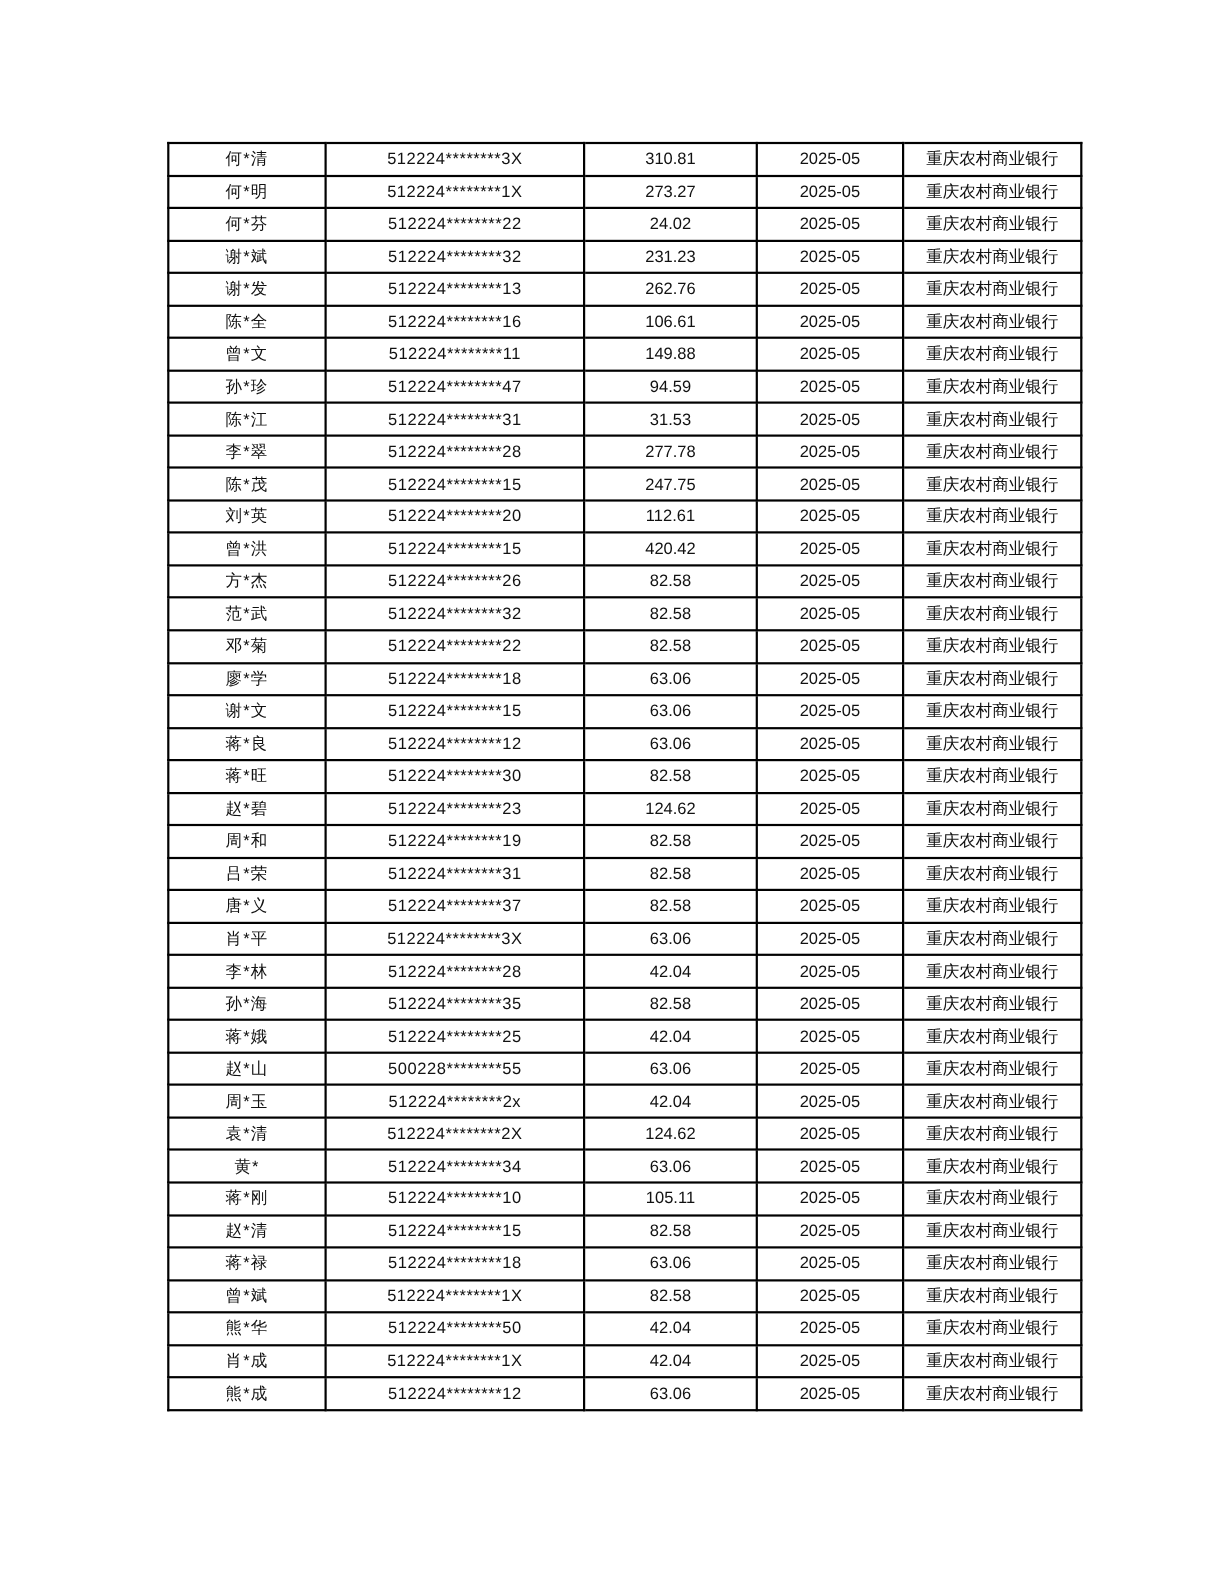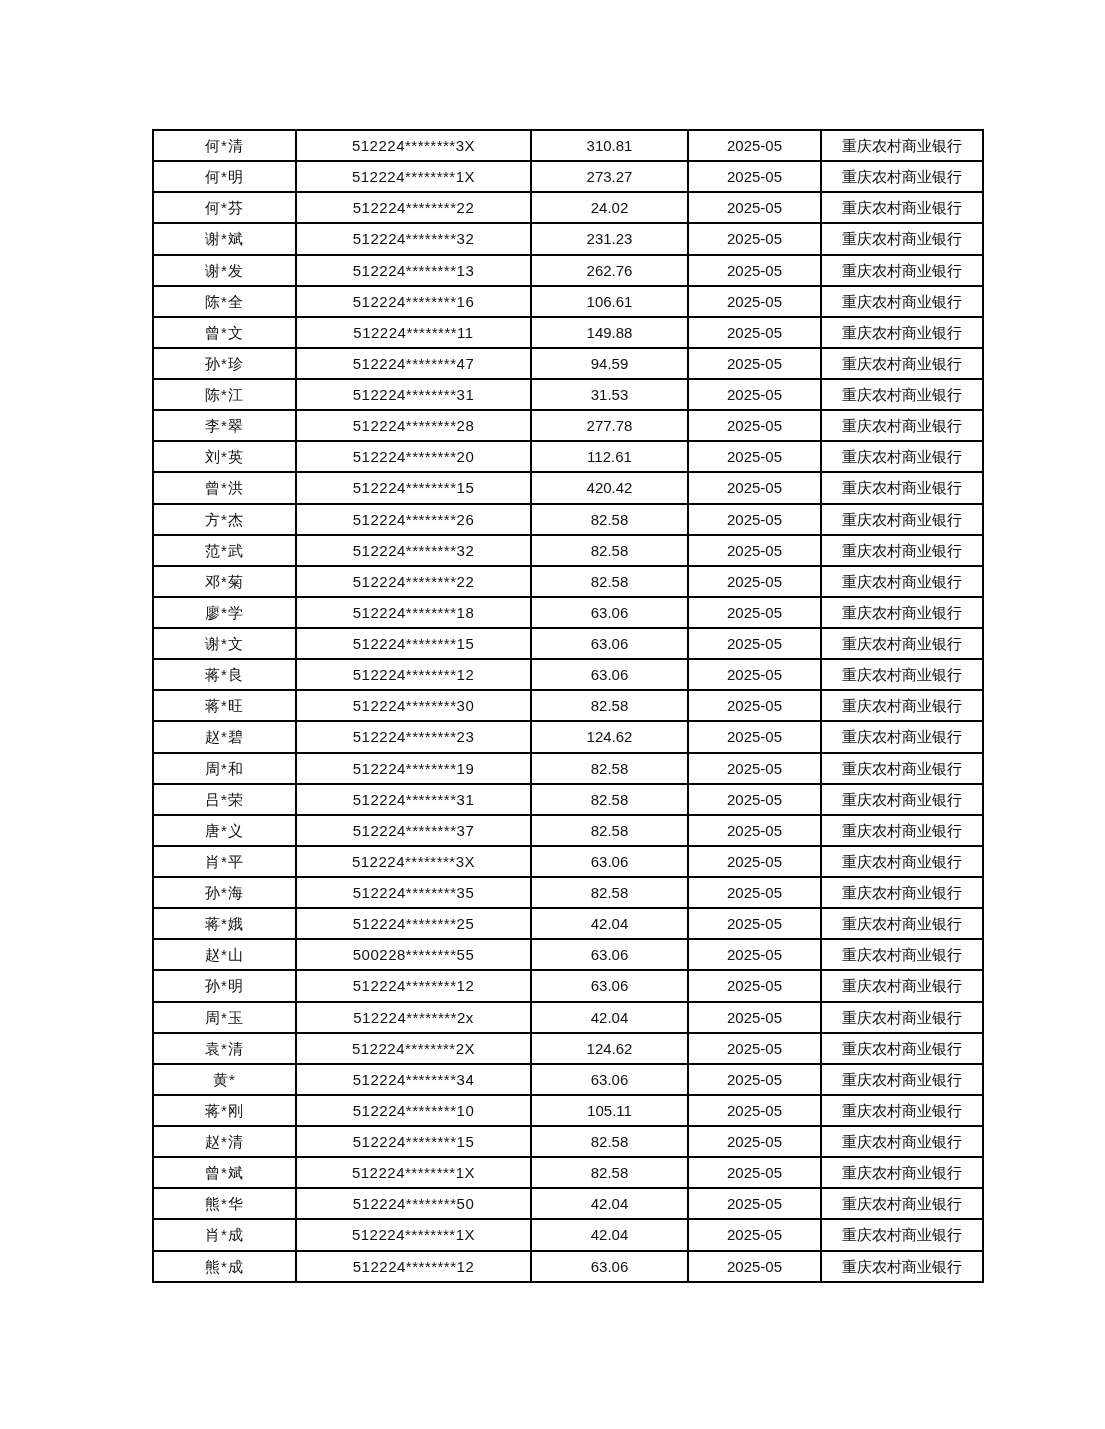--- a/index.html
+++ b/index.html
@@ -123,20 +123,27 @@
           <td class="cell-bank">重庆农村商业银行</td>
         </tr>
         <tr>
           <td class="cell-name">李*翠</td>
           <td class="cell-id">512224********28</td>
           <td class="cell-amount">277.78</td>
           <td class="cell-month">2025-05</td>
           <td class="cell-bank">重庆农村商业银行</td>
         </tr>
         <tr>
+          <td class="cell-name">陈*茂</td>
+          <td class="cell-id">512224********15</td>
+          <td class="cell-amount">247.75</td>
+          <td class="cell-month">2025-05</td>
+          <td class="cell-bank">重庆农村商业银行</td>
+        </tr>
+        <tr>
           <td class="cell-name">刘*英</td>
           <td class="cell-id">512224********20</td>
           <td class="cell-amount">112.61</td>
           <td class="cell-month">2025-05</td>
           <td class="cell-bank">重庆农村商业银行</td>
         </tr>
         <tr>
           <td class="cell-name">曾*洪</td>
           <td class="cell-id">512224********15</td>
           <td class="cell-amount">420.42</td>
@@ -221,43 +228,43 @@
           <td class="cell-bank">重庆农村商业银行</td>
         </tr>
         <tr>
           <td class="cell-name">肖*平</td>
           <td class="cell-id">512224********3X</td>
           <td class="cell-amount">63.06</td>
           <td class="cell-month">2025-05</td>
           <td class="cell-bank">重庆农村商业银行</td>
         </tr>
         <tr>
+          <td class="cell-name">李*林</td>
+          <td class="cell-id">512224********28</td>
+          <td class="cell-amount">42.04</td>
+          <td class="cell-month">2025-05</td>
+          <td class="cell-bank">重庆农村商业银行</td>
+        </tr>
+        <tr>
           <td class="cell-name">孙*海</td>
           <td class="cell-id">512224********35</td>
           <td class="cell-amount">82.58</td>
           <td class="cell-month">2025-05</td>
           <td class="cell-bank">重庆农村商业银行</td>
         </tr>
         <tr>
           <td class="cell-name">蒋*娥</td>
           <td class="cell-id">512224********25</td>
           <td class="cell-amount">42.04</td>
           <td class="cell-month">2025-05</td>
           <td class="cell-bank">重庆农村商业银行</td>
         </tr>
         <tr>
           <td class="cell-name">赵*山</td>
           <td class="cell-id">500228********55</td>
-          <td class="cell-amount">63.06</td>
-          <td class="cell-month">2025-05</td>
-          <td class="cell-bank">重庆农村商业银行</td>
-        </tr>
-        <tr>
-          <td class="cell-name">孙*明</td>
-          <td class="cell-id">512224********12</td>
           <td class="cell-amount">63.06</td>
           <td class="cell-month">2025-05</td>
           <td class="cell-bank">重庆农村商业银行</td>
         </tr>
         <tr>
           <td class="cell-name">周*玉</td>
           <td class="cell-id">512224********2x</td>
           <td class="cell-amount">42.04</td>
           <td class="cell-month">2025-05</td>
           <td class="cell-bank">重庆农村商业银行</td>
@@ -280,20 +287,27 @@
           <td class="cell-name">蒋*刚</td>
           <td class="cell-id">512224********10</td>
           <td class="cell-amount">105.11</td>
           <td class="cell-month">2025-05</td>
           <td class="cell-bank">重庆农村商业银行</td>
         </tr>
         <tr>
           <td class="cell-name">赵*清</td>
           <td class="cell-id">512224********15</td>
           <td class="cell-amount">82.58</td>
+          <td class="cell-month">2025-05</td>
+          <td class="cell-bank">重庆农村商业银行</td>
+        </tr>
+        <tr>
+          <td class="cell-name">蒋*禄</td>
+          <td class="cell-id">512224********18</td>
+          <td class="cell-amount">63.06</td>
           <td class="cell-month">2025-05</td>
           <td class="cell-bank">重庆农村商业银行</td>
         </tr>
         <tr>
           <td class="cell-name">曾*斌</td>
           <td class="cell-id">512224********1X</td>
           <td class="cell-amount">82.58</td>
           <td class="cell-month">2025-05</td>
           <td class="cell-bank">重庆农村商业银行</td>
         </tr>

